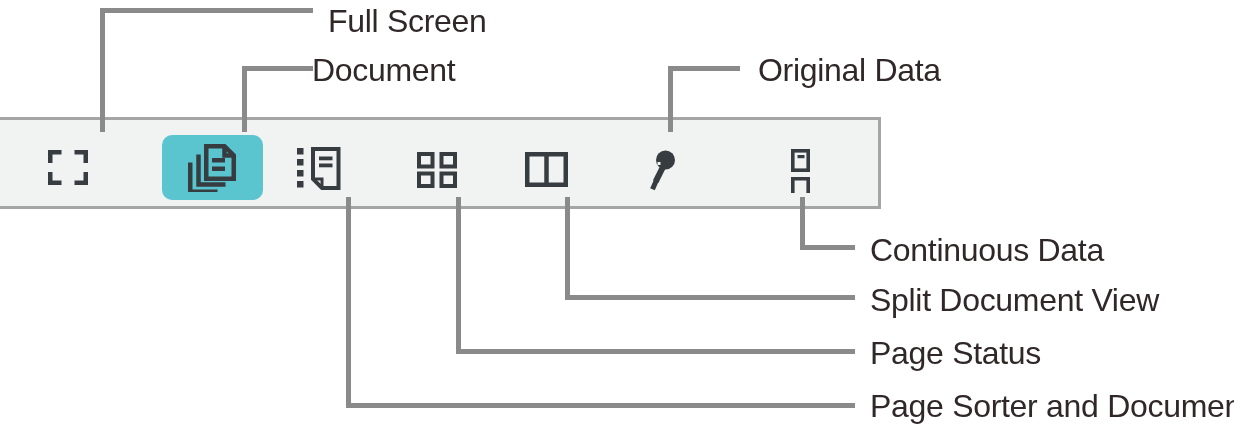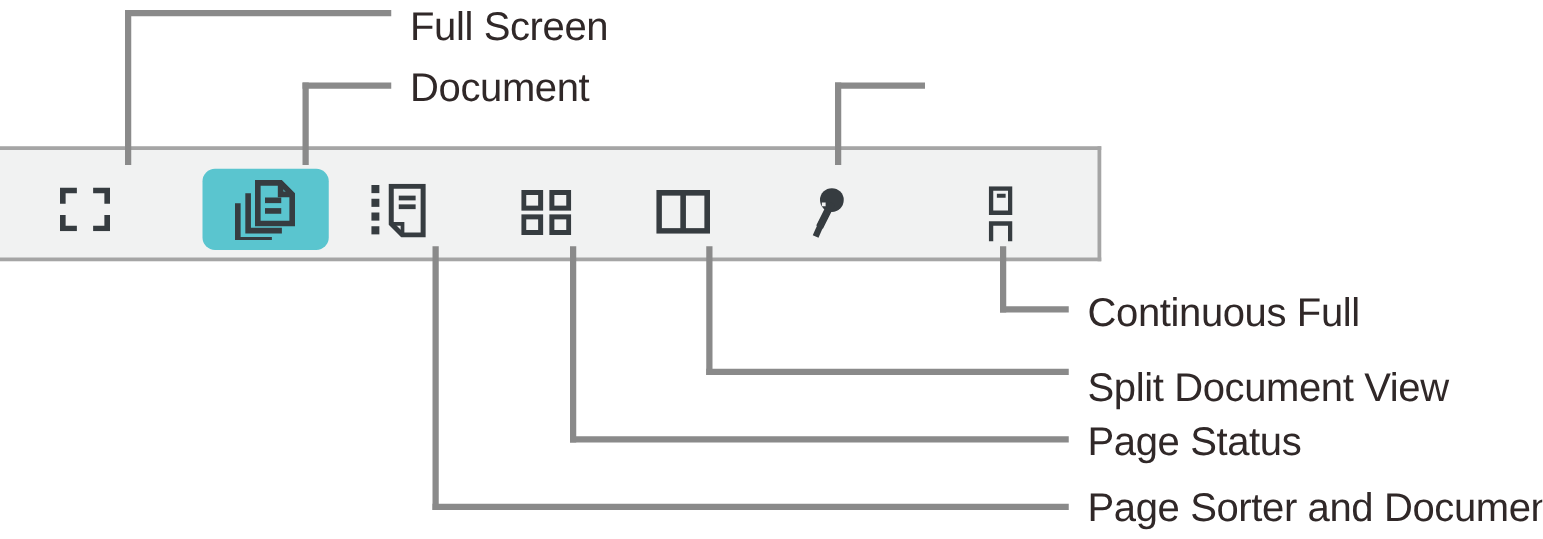--- a/index.html
+++ b/index.html
@@ -136,19 +136,20 @@
   <div class="lead" style="left:800px;top:197px;width:5px;height:53px;"></div>
   <div class="lead" style="left:800px;top:245px;width:55px;height:5px;"></div>
   <div class="lead" style="left:565px;top:197px;width:5px;height:103px;"></div>
   <div class="lead" style="left:565px;top:295px;width:290px;height:5px;"></div>
   <div class="lead" style="left:456px;top:197px;width:5px;height:157px;"></div>
   <div class="lead" style="left:456px;top:349px;width:399px;height:5px;"></div>
   <div class="lead" style="left:346px;top:197px;width:5px;height:211px;"></div>
   <div class="lead" style="left:346px;top:403px;width:509px;height:5px;"></div>
 
   <div class="callout" style="left:328px;top:2px;">Full Screen</div>
-  <div class="callout" style="left:328px;top:51px;">Document</div>
-  <div class="callout" style="left:870px;top:231px;">Continuous Full</div>
-  <div class="callout" style="left:870px;top:291px;">Split Document View</div>
+  <div class="callout" style="left:312px;top:51px;">Document</div>
+  <div class="callout" style="left:758px;top:51px;">Original Data</div>
+  <div class="callout" style="left:870px;top:231px;">Continuous Data</div>
+  <div class="callout" style="left:870px;top:281px;">Split Document View</div>
   <div class="callout" style="left:870px;top:334px;">Page Status</div>
   <div class="callout" style="left:870px;top:387px;">Page Sorter and Document</div>
 
 </div>
 
 </body></html>

